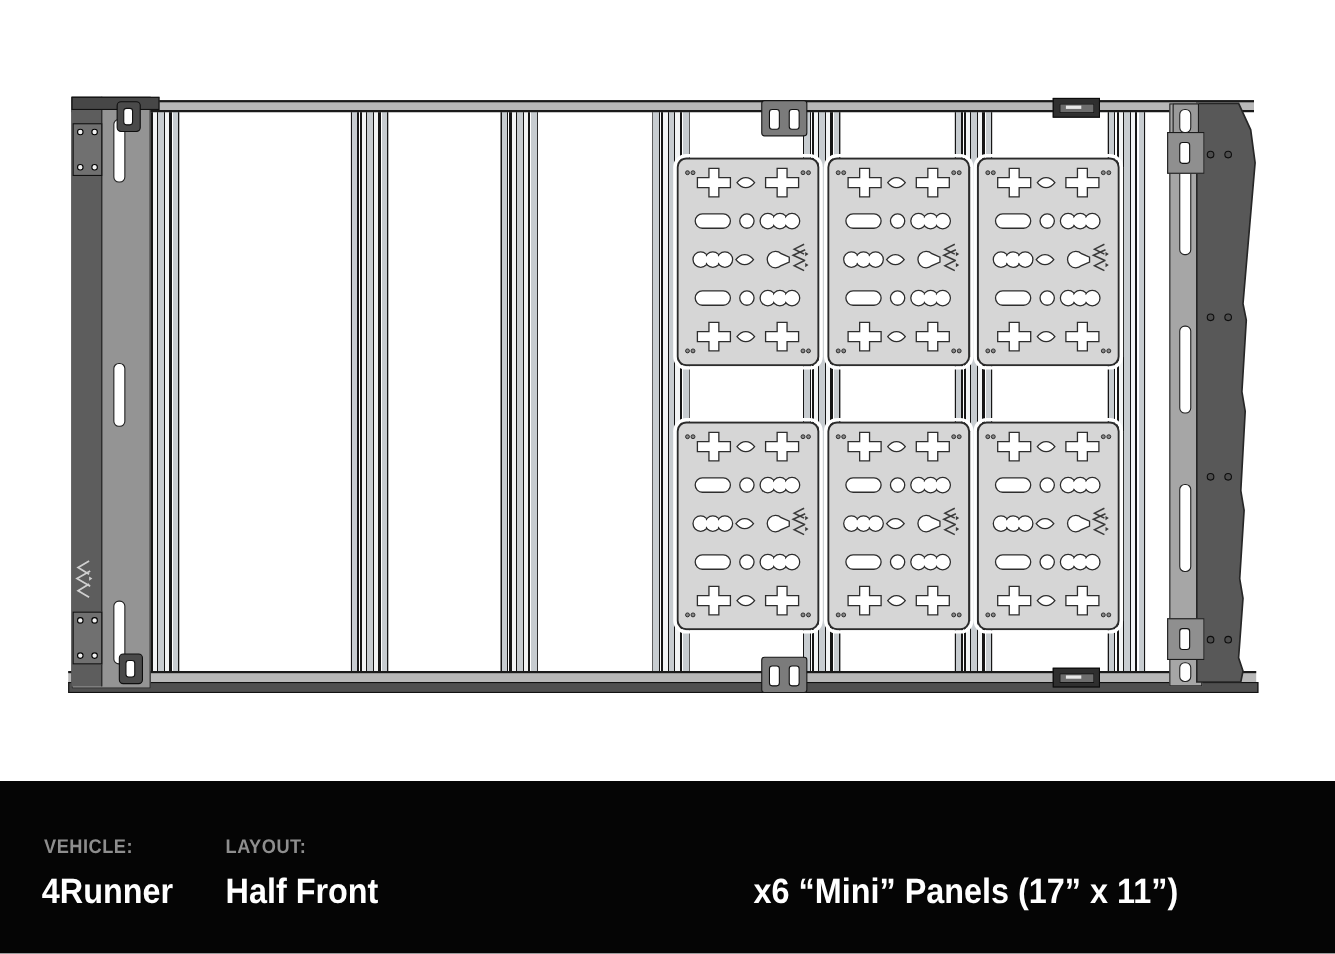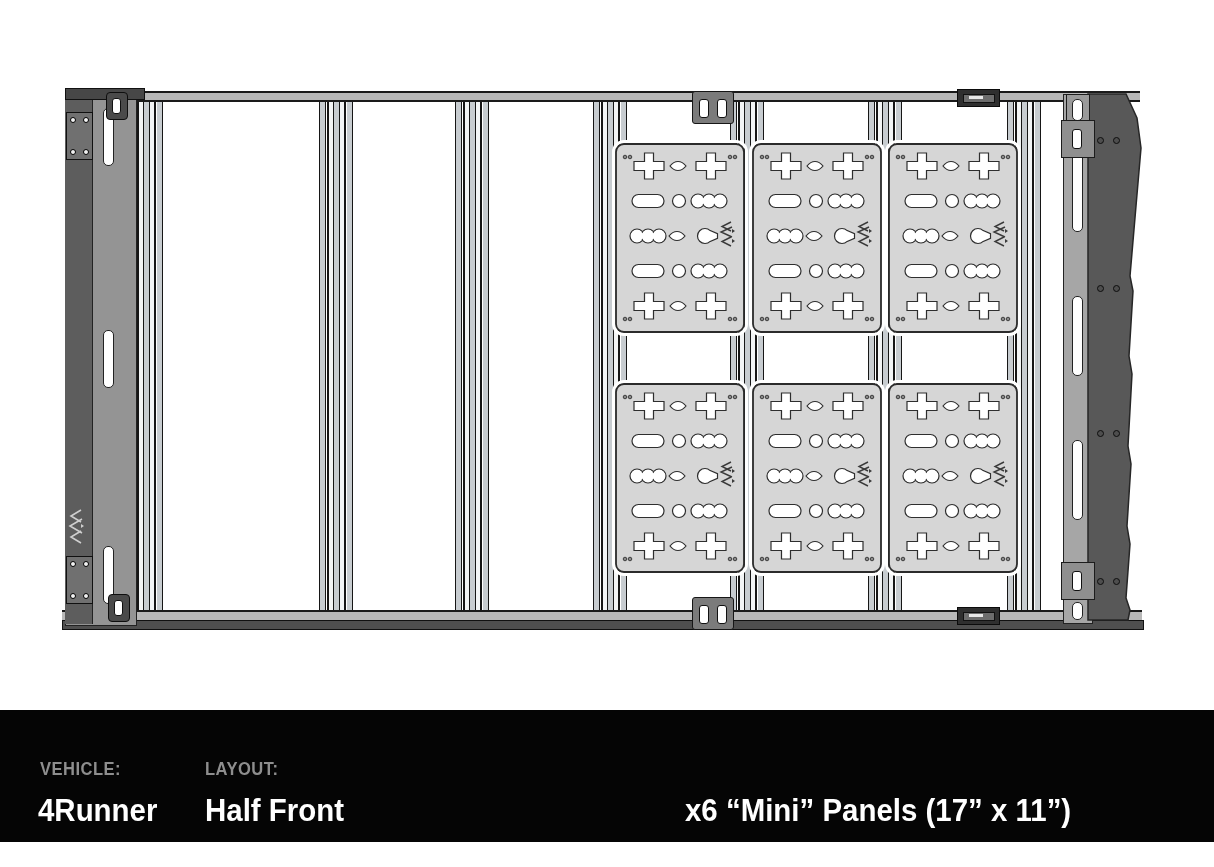--- a/index.html
+++ b/index.html
@@ -42,21 +42,21 @@
   .bracket-tall i{position:absolute;top:7px;width:8px;height:17px;background:#fff;border:1px solid #111;
                   border-radius:3px;}
   .bracket-tall i.s1{left:6px;} .bracket-tall i.s2{left:24px;}
   .bracket-flat{left:957px;width:41px;height:16px;background:#2f2f2f;border:1.5px solid #0b0b0b;z-index:5;}
   .bracket-flat::before{content:"";position:absolute;left:5px;top:4px;width:30px;height:7px;background:#6d6d6d;
                         border:1px solid #111;}
   .bracket-flat::after{content:"";position:absolute;left:11px;top:6px;width:14px;height:3px;background:#e8e8e8;}
   
   .panel{position:absolute;width:130px;height:190px;border-radius:9px;box-shadow:0 0 0 3px #fff;z-index:3;}
   
-  .footer{left:0;top:710px;width:1214px;height:132px;background:#050505;z-index:10;}
+  .footer{left:0;top:710px;width:1214px;height:157px;background:#050505;z-index:10;}
   .f-label{position:absolute;color:#8e8e8e;font-size:18px;font-weight:bold;letter-spacing:.5px;
            transform:scaleX(.92);transform-origin:0 50%;white-space:nowrap;}
   .f-value{position:absolute;color:#ffffff;font-size:32px;font-weight:bold;
            transform:scaleX(.92);transform-origin:0 50%;white-space:nowrap;}
 </style>
 </head>
 <body>
 
 <div class="screen">
 

